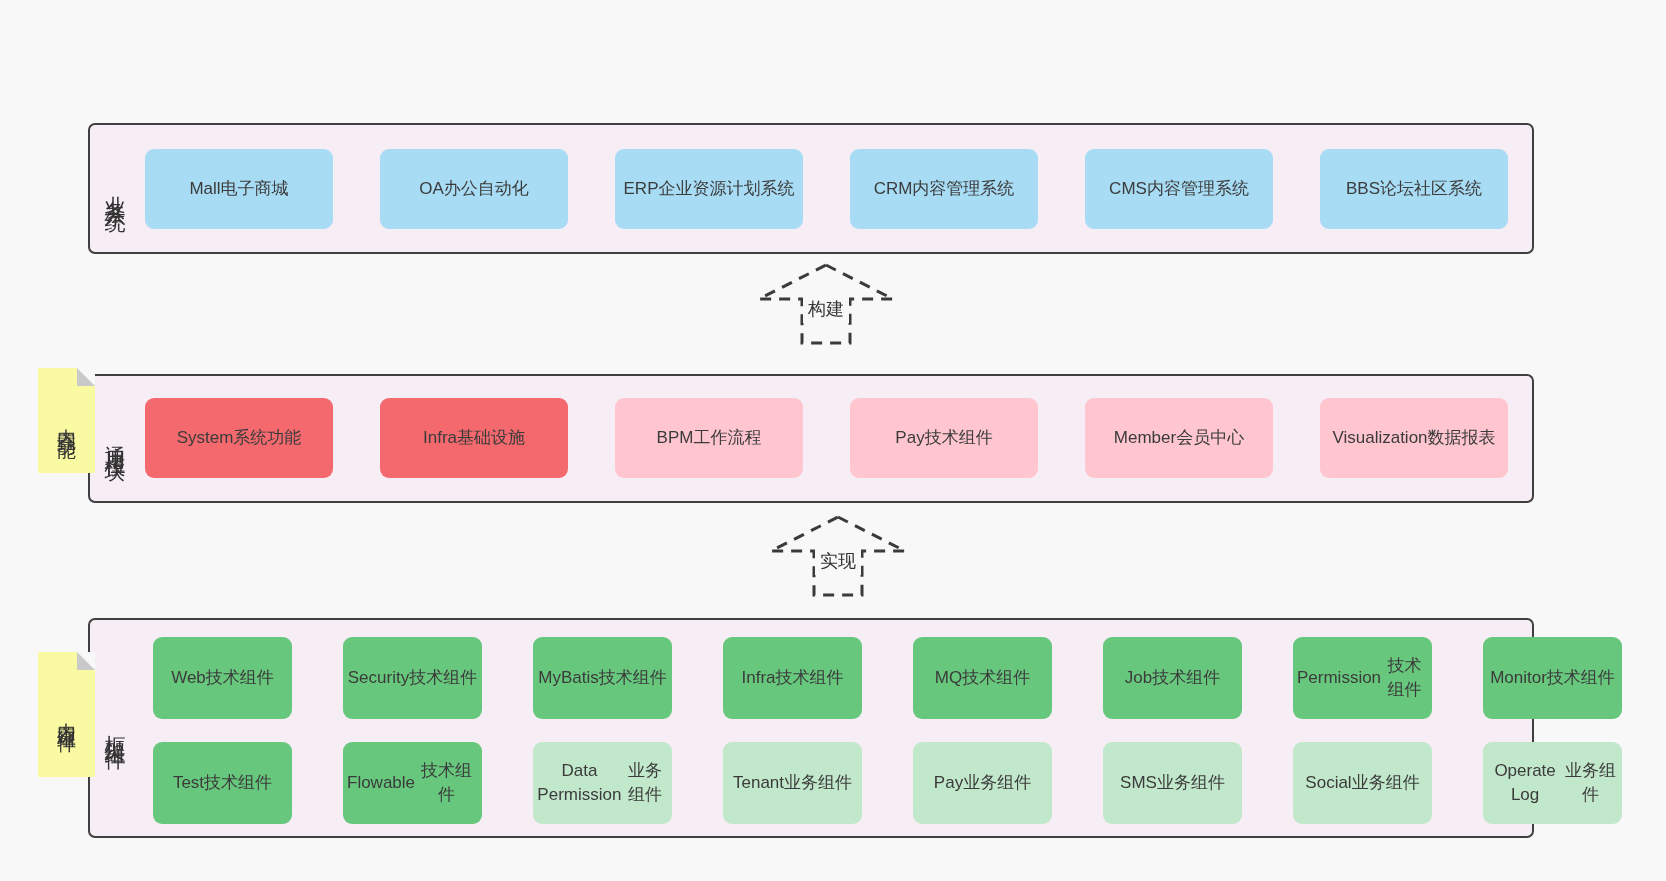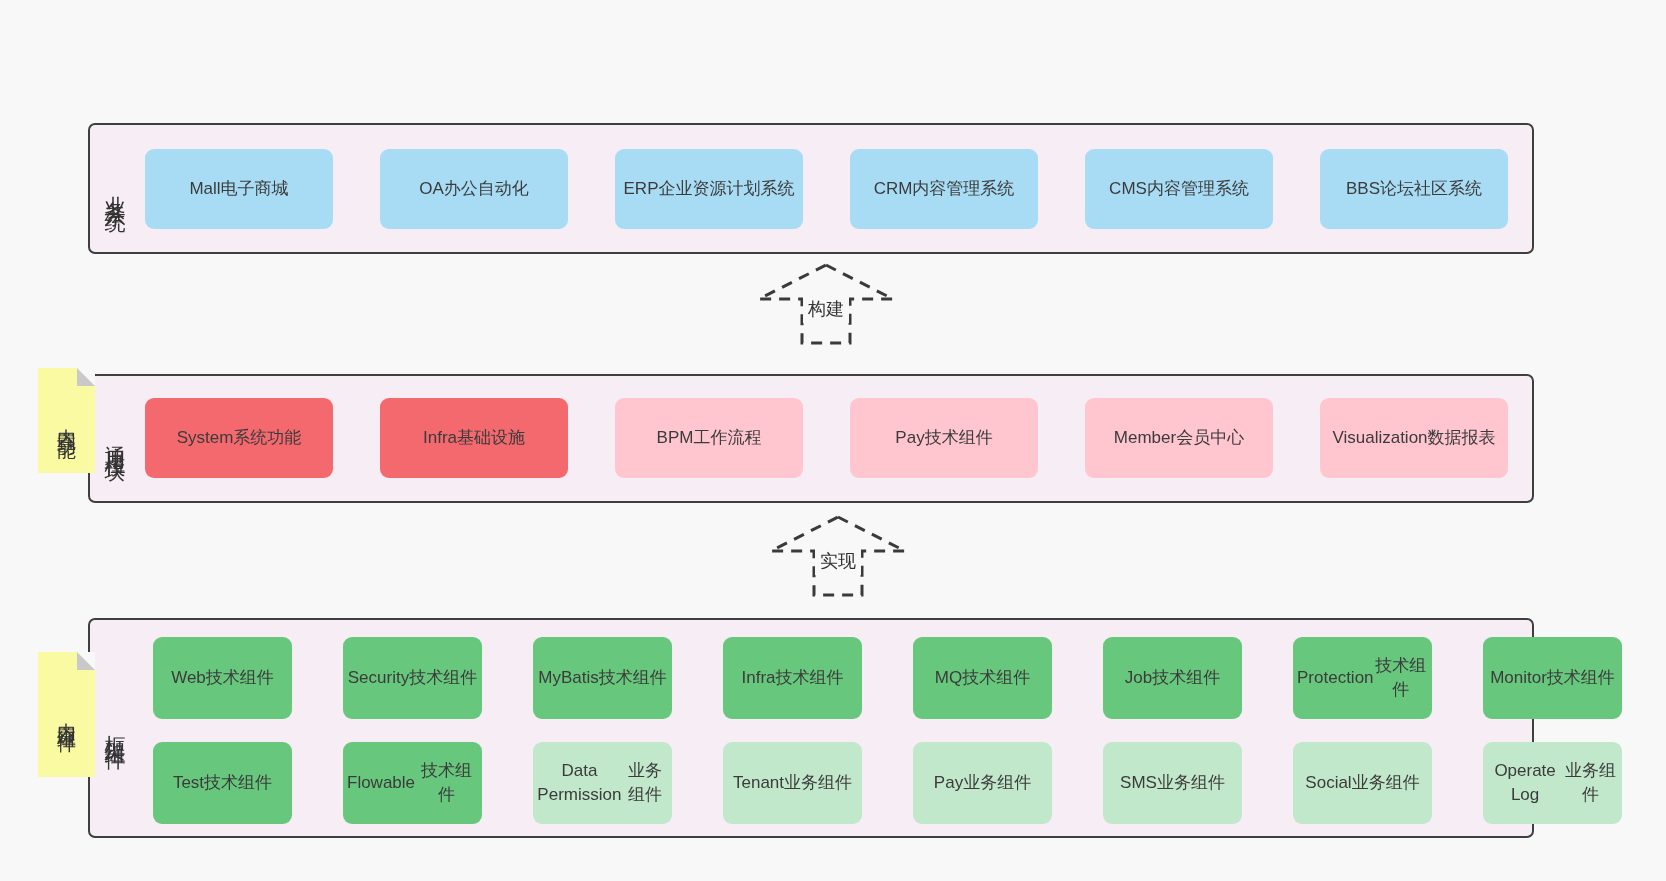--- a/index.html
+++ b/index.html
@@ -214,21 +214,21 @@
         </div>
         <div class="box gdark">
           <span>MQ</span>
           <span>技术组件</span>
         </div>
         <div class="box gdark">
           <span>Job</span>
           <span>技术组件</span>
         </div>
         <div class="box gdark">
-          <span>Protection</span>
+          <span>Permission</span>
           <span>技术组件</span>
         </div>
         <div class="box gdark">
           <span>Monitor</span>
           <span>技术组件</span>
         </div>
       </div>
       <div class="row2">
         <div class="box gdark">
           <span>Test</span>

